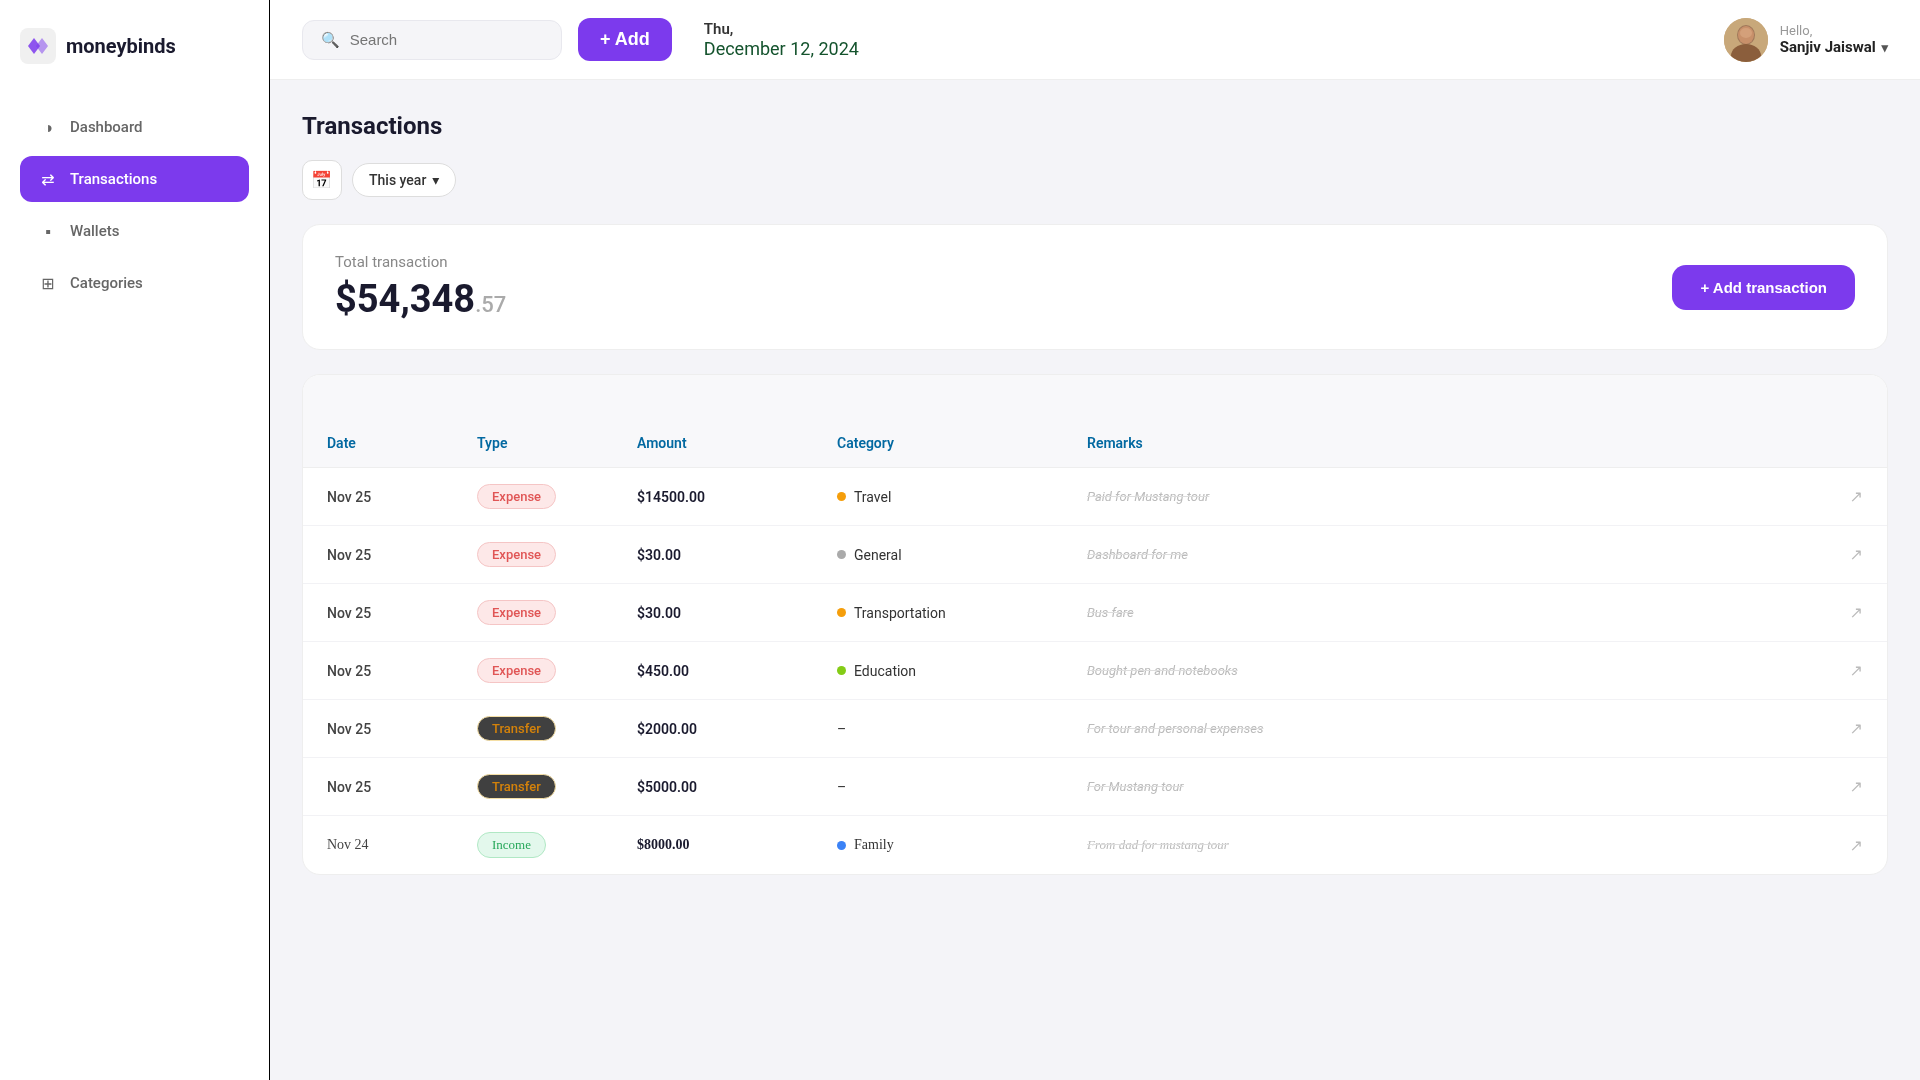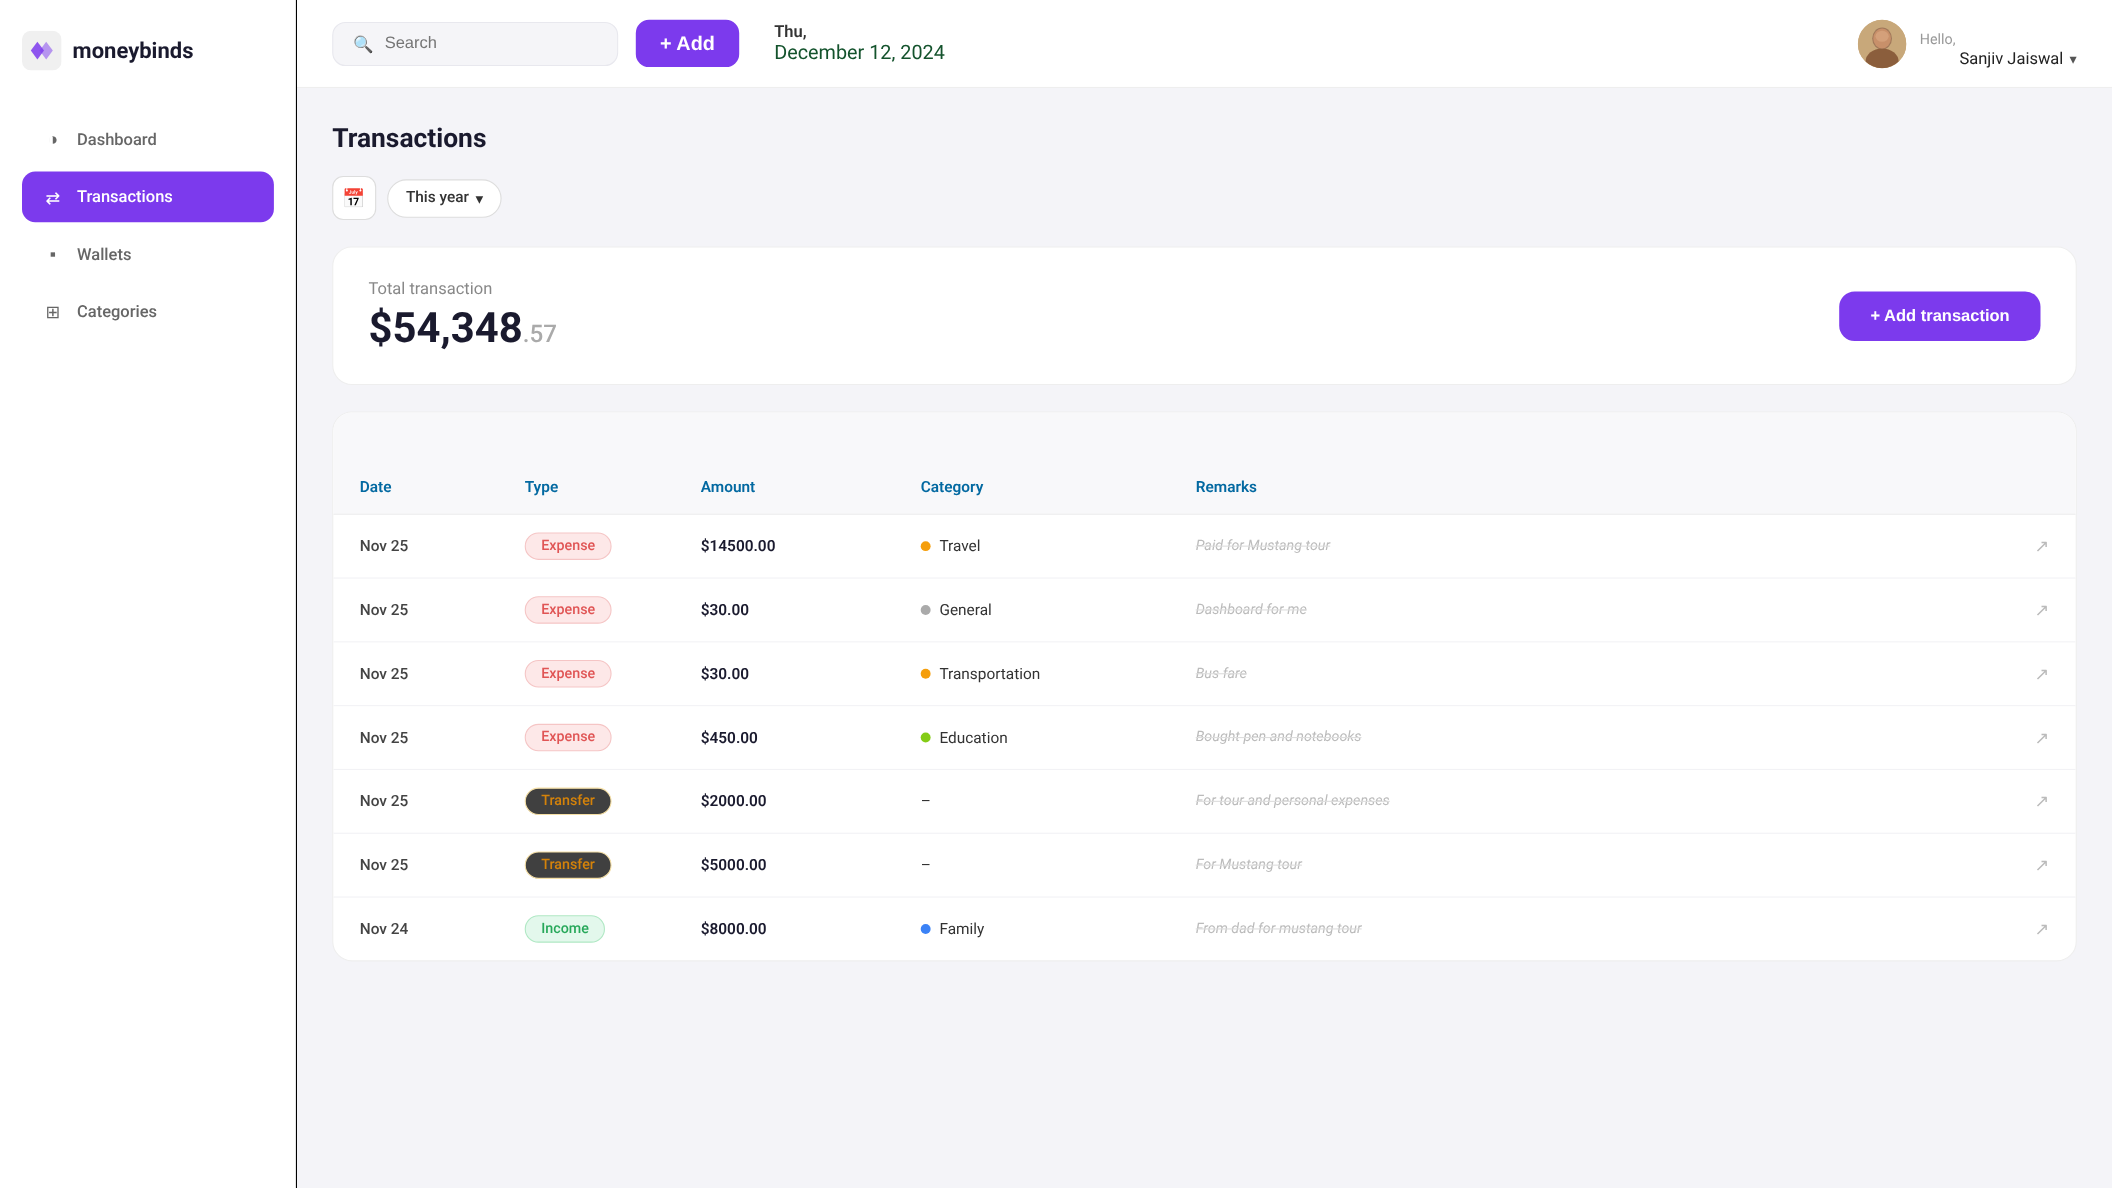--- a/index.html
+++ b/index.html
@@ -114,37 +114,37 @@
       font-size: 15px;
       font-weight: 600;
       color: #333;
     }
     .date-full {
       font-size: 18px;
       color: #14532d;
     }
     .user-section {
       display: flex;
-      align-items: flex-end;
+      align-items: center;
       gap: 12px;
       cursor: pointer;
     }
     .avatar {
       width: 44px;
       height: 44px;
       border-radius: 50%;
       background: #c8a87a;
       overflow: hidden;
       display: flex;
       align-items: center;
       justify-content: center;
     }
     .avatar svg { width: 44px; height: 44px; }
     .hello-text { font-size: 13px; color: #999; }
-    .user-name { font-size: 15px; font-weight: 400; color: #222; margin-left: 36px; }
+    .user-name { font-size: 15px; font-weight: 700; color: #222; }
     .chevron { color: #555; font-size: 13px; margin-left: 2px; }
 
     
     .content {
       flex: 1;
       overflow-y: auto;
       padding: 32px;
     }
     .page-title {
       font-size: 24px;
@@ -247,21 +247,21 @@
       margin-top: 44px;
     }
     .table-row {
       display: grid;
       grid-template-columns: 150px 160px 200px 250px 1fr 50px;
       padding: 16px 24px;
       border-bottom: 1px solid #f2f2f5;
       align-items: center;
       transition: background 0.1s;
     }
-    .table-row:last-child { border-bottom: none; }
+    .table-row:last-child { border-bottom: none; font-family: Liberation Serif, serif; }
     .cell-date { font-size: 14px; color: #444; font-weight: 500; }
     .cell-amount { font-size: 14px; color: #1a1a2e; font-weight: 600; }
     .badge {
       display: inline-block;
       padding: 4px 14px;
       border-radius: 20px;
       font-size: 13px;
       font-weight: 500;
     }
     .badge-expense { background: #fde8e8; color: #e05555; border: 1px solid #f5c5c5; }

